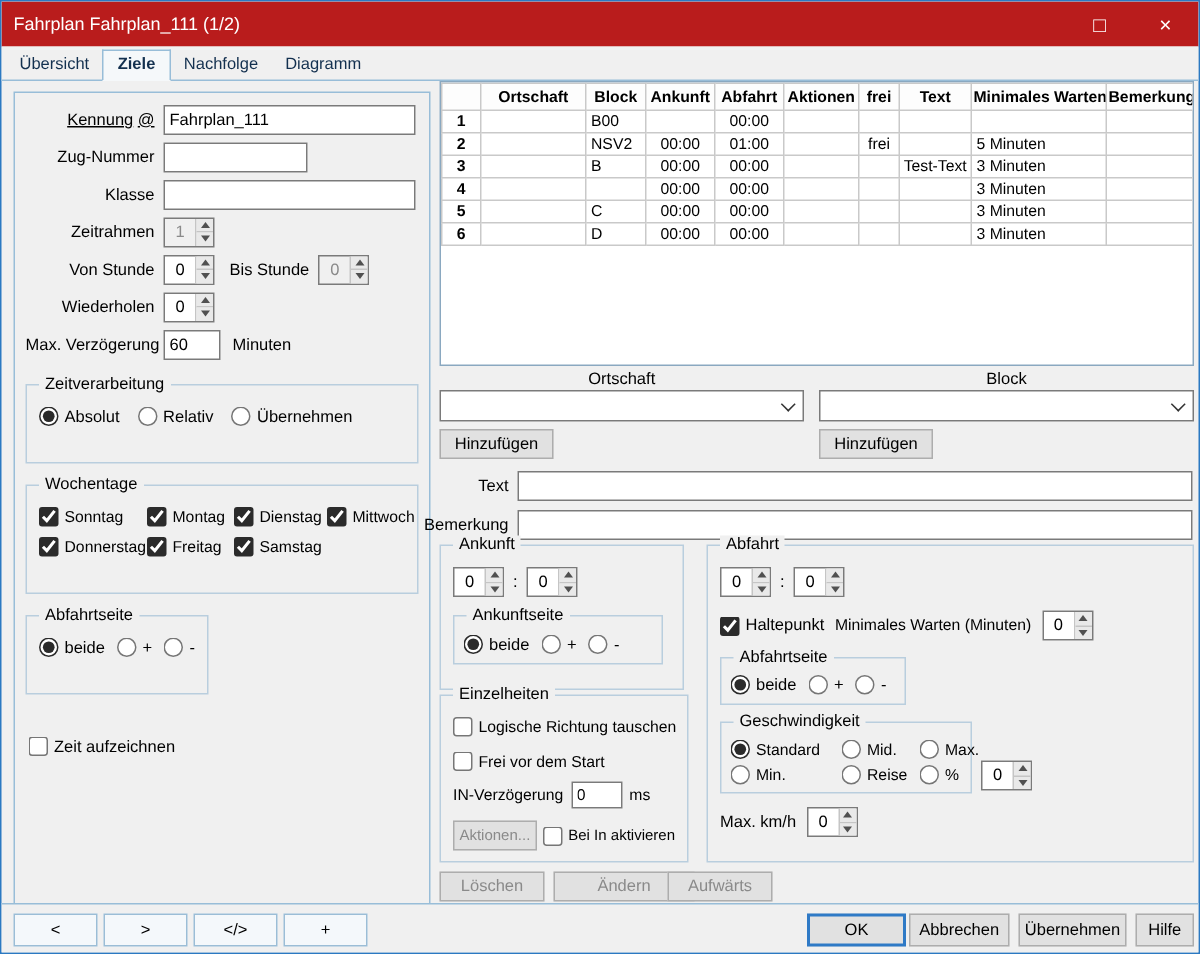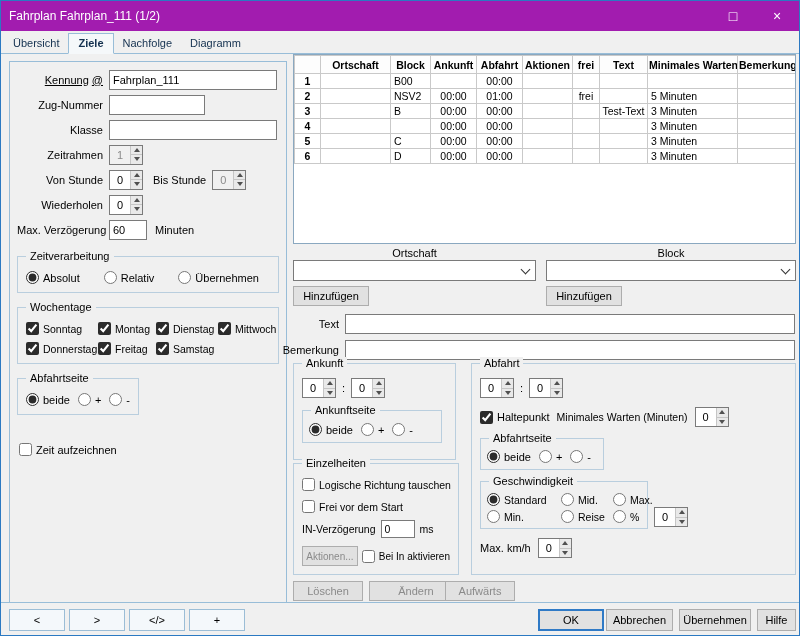--- a/index.html
+++ b/index.html
@@ -3,21 +3,21 @@
 <meta charset="utf-8">
 <style>
   * { box-sizing:border-box; margin:0; padding:0; }
   html,body { width:800px; height:636px; overflow:hidden; }
   .window {
     position:relative; width:800px; height:636px; background:#f0f0f0;
     font-family:"Liberation Sans", sans-serif; font-size:11px; color:#000;
     border:1px solid #2b79c2; overflow:hidden;
   }
   
-  .titlebar { height:30px; background:#a21caf; display:flex; align-items:center; }
+  .titlebar { height:30px; background:#b91c1c; display:flex; align-items:center; }
   .titlebar .title { color:#fff; font-size:12px; padding-left:8px; flex:1; white-space:nowrap; }
   .cap-btn { width:44px; height:30px; display:flex; align-items:center; justify-content:center; color:#fff; font-size:14px; }
   
   .tabstrip { position:absolute; left:0; top:30px; width:100%; height:23px; display:flex; align-items:flex-end; padding-left:3px; border-bottom:1px solid #98bdd8; background:#f0f0f0; }
   .tab { padding:3px 9px 4px; color:#13304f; white-space:nowrap; }
   .tab.active { margin-bottom:-1px; background:#f5f8fa; border:1px solid #98bdd8; border-bottom:1px solid #f5f8fa; font-weight:bold; }
   
   .left-panel { position:absolute; left:8px; top:60px; width:278px; height:542px; border:1px solid #98bdd8; padding:5px 7px; }
   .form-row { display:flex; align-items:center; height:25px; }
   .form-label { width:92px; flex:none; text-align:right; padding-right:6px; white-space:nowrap; }
@@ -29,21 +29,21 @@
   .spinner { display:inline-flex; width:34px; height:20px; border:1px solid #7a7a7a; background:#fff; flex:none; }
   .spinner .sval { flex:1; display:flex; align-items:center; justify-content:center; overflow:hidden; }
   .sbtns { width:12px; display:flex; flex-direction:column; border-left:1px solid #c5c5c5; }
   .sb { flex:1; background:#e9e9e9; display:flex; align-items:center; justify-content:center; }
   .sb.up { border-bottom:1px solid #c5c5c5; }
   .sb.up::after { content:""; border-left:3px solid transparent; border-right:3px solid transparent; border-bottom:4px solid #505050; }
   .sb.down::after { content:""; border-left:3px solid transparent; border-right:3px solid transparent; border-top:4px solid #505050; }
   .spinner.disabled { background:#f0f0f0; }
   .spinner.disabled .sval { color:#8a8a8a; }
   
-  .groupbox { position:relative; border:1px solid #b9cede; padding:14px 8px 8px; }
+  .groupbox { position:relative; border:1px solid #b9cede; padding:14px 8px 24px; }
   .gb-title { position:absolute; top:-7px; left:8px; background:#f0f0f0; padding:0 4px; white-space:nowrap; }
   .opt { display:inline-flex; align-items:center; gap:4px; white-space:nowrap; }
   input[type=radio], input[type=checkbox] { width:13px; height:13px; margin:0; accent-color:#2b2b2b; flex:none; }
   
   .btn { background:#e1e1e1; border:1px solid #adadad; display:flex; align-items:center; justify-content:center; font:inherit; white-space:nowrap; }
   .btn.disabled { color:#8a8a8a; }
   .btn.blue-border { border-color:#9bbdd6; background:#f4f8fb; }
   .btn.default { border:2px solid #2f7ac6; }
   
   .table-wrap { position:absolute; left:292px; top:53px; width:503px; height:190px; background:#fff; border:1px solid #8aa8c0; overflow:hidden; }
@@ -135,21 +135,21 @@
       </div>
     </div>
     <div class="form-row">
       <span class="form-label">Max. Verzögerung</span>
       <input class="textbox" style="width: 38px;" value="60">
       <span style="margin-left:8px">Minuten</span>
     </div>
 
     <div class="groupbox" style="margin-top:14px">
       <span class="gb-title">Zeitverarbeitung</span>
-      <div style="display:flex; gap:24px">
+      <div style="display:flex; gap:12px">
         <label class="opt">
           <input type="radio" name="rg-zv" checked="checked" style="">
           <span>Absolut</span>
         </label>
         <label class="opt">
           <input type="radio" name="rg-zv" style="">
           <span>Relativ</span>
         </label>
         <label class="opt">
           <input type="radio" name="rg-zv" style="">

